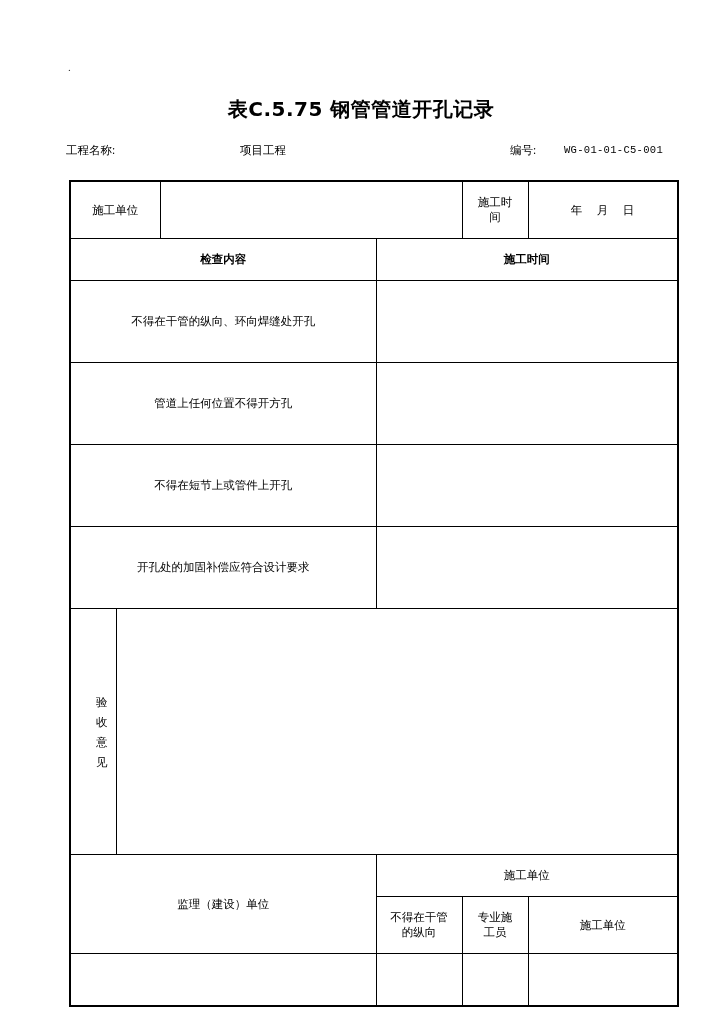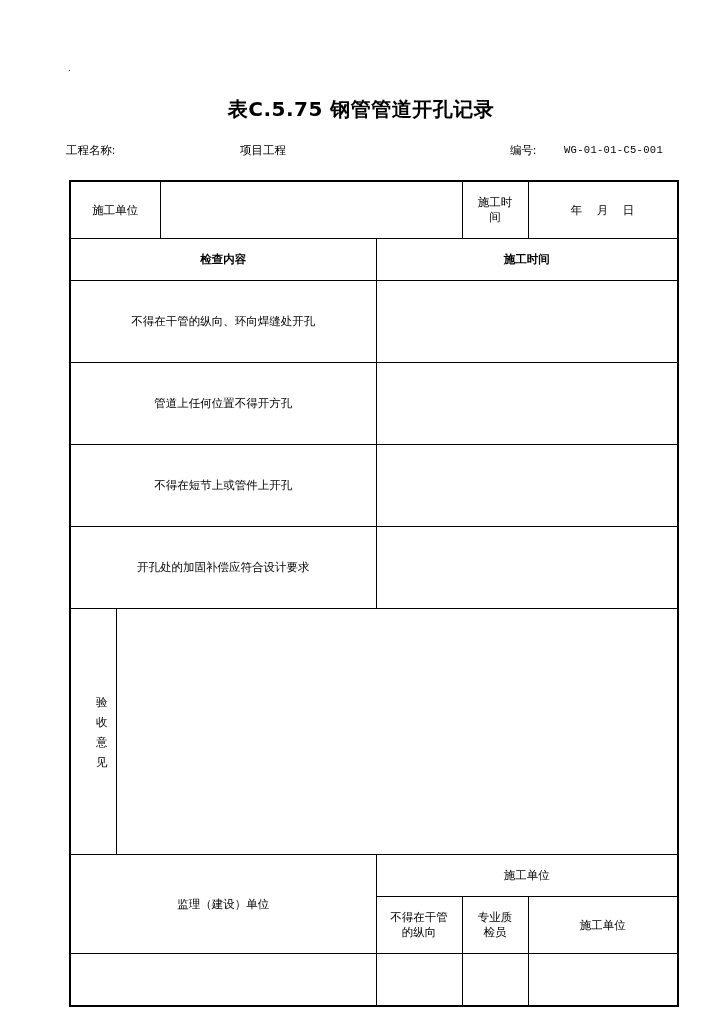--- a/index.html
+++ b/index.html
@@ -203,21 +203,21 @@
         <td colspan="5" class="cell-pad blank-cell"></td>
       </tr>
 
       <tr class="r-sigtitle">
         <td colspan="3" rowspan="2" class="cell-pad">监理（建设）单位</td>
         <td colspan="3" class="cell-pad">施工单位</td>
       </tr>
 
       <tr class="r-signame">
         <td class="cell-pad">不得在干管的纵向</td>
-        <td class="cell-pad">专业质检员</td>
+        <td class="cell-pad">专业施工员</td>
         <td class="cell-pad">施工单位</td>
       </tr>
 
       <tr class="r-sigblank">
         <td colspan="3" class="cell-pad blank-cell"></td>
         <td class="cell-pad blank-cell"></td>
         <td class="cell-pad blank-cell"></td>
         <td class="cell-pad blank-cell"></td>
       </tr>
 

